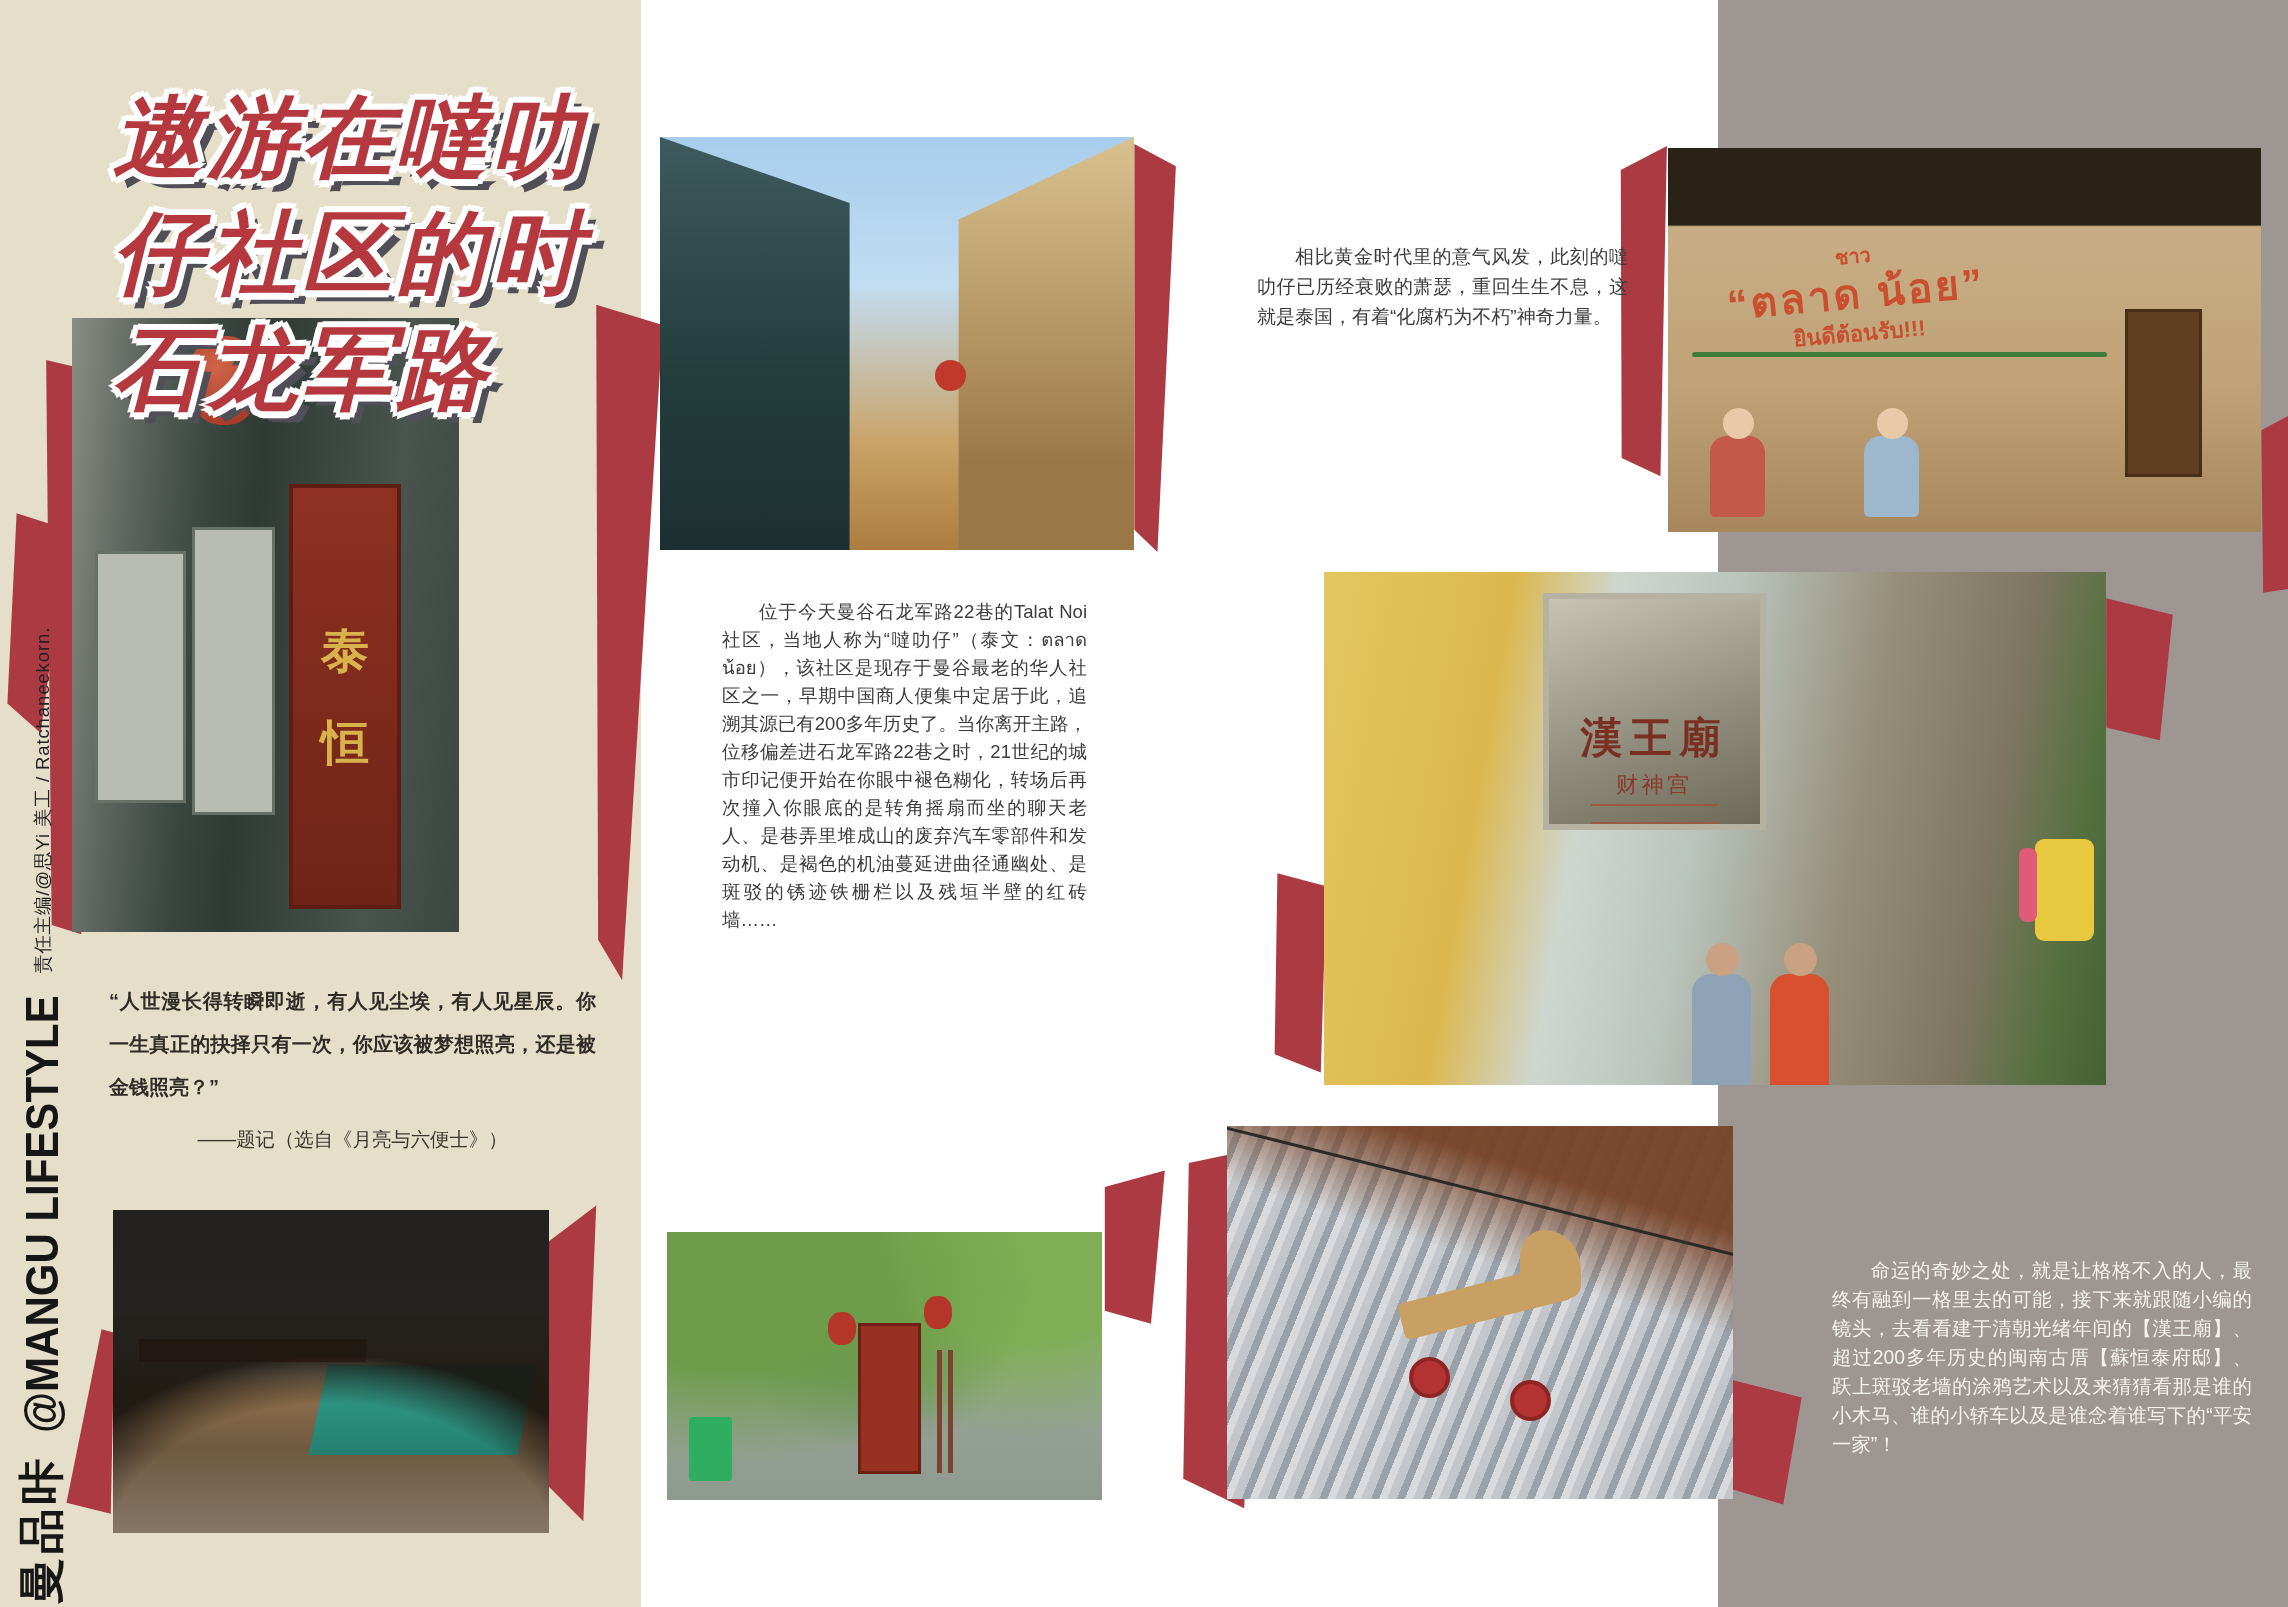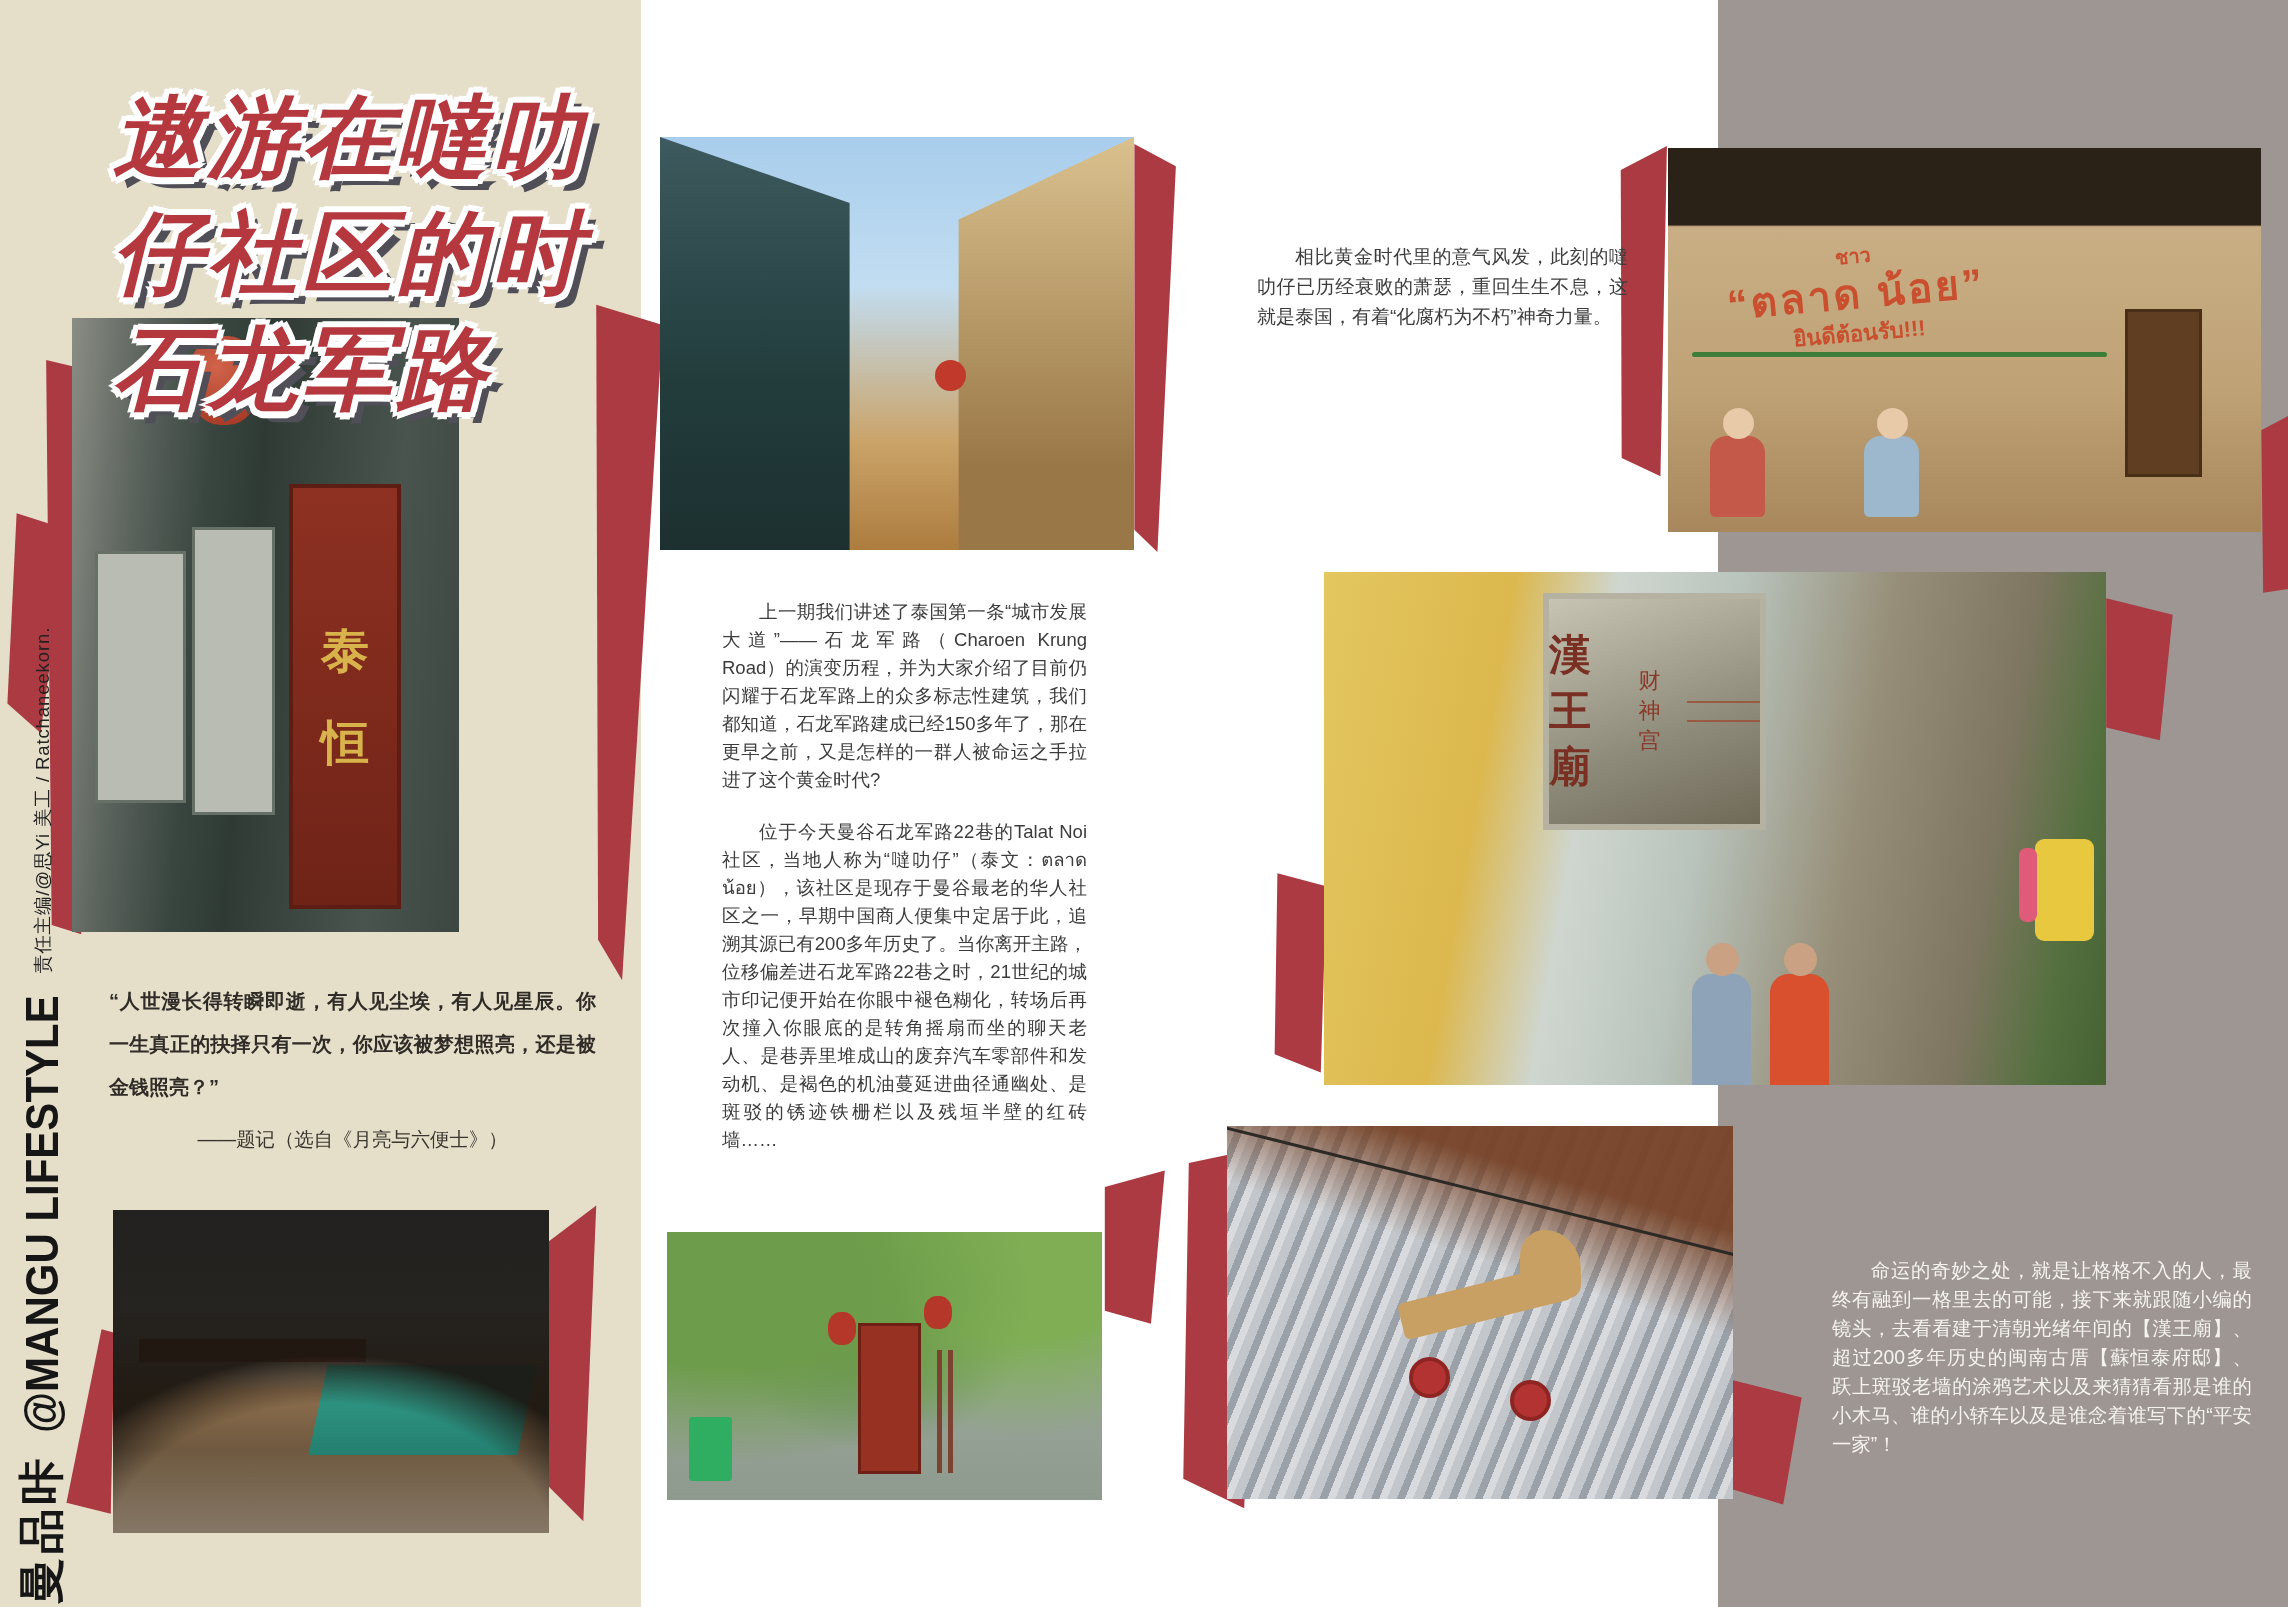--- a/index.html
+++ b/index.html
@@ -62,21 +62,21 @@
   .ph-mural .fig{position:absolute;width:55px;height:81px;border-radius:16.6px 16.6px 5.5px 5.5px;}
   .ph-mural .fig::before{content:"";position:absolute;left:13px;top:-28px;width:31px;height:31px;border-radius:50%;background:#e8c9a8;}
   .fig-red{left:7%;bottom:4%;background:#c4594a;}
   .fig-blue{left:33%;bottom:4%;background:#9db7cc;}
   .ph-mural .door-right{position:absolute;right:10%;top:42%;width:12%;height:42%;background:#5f3e22;border:3.7px solid #4a2f18;}
   .ph-mural .green-line{position:absolute;left:4%;top:53%;width:70%;height:5.5px;background:#3f7d3a;border-radius:2.8px;}
   .ph-hanwang{left:1324px;top:572px;width:782px;height:513px;
     background:linear-gradient(100deg,#e3c75f 0%,#dcb84e 22%,#cfd6cf 34%,#b9c4bd 48%,#968e78 66%,#7e7661 82%,#55703f 92%,#456233 100%);}
   .ph-hanwang .sign{position:absolute;left:28%;top:4%;width:27%;height:44%;
     background:linear-gradient(160deg,#c8c4b4,#8f8b7a 60%,#6f6a58);border:6.5px solid #b5b2a2;
-    display:flex;flex-direction:row;align-items:center;justify-content:flex-end;gap:4px;}
+    display:flex;flex-direction:column;align-items:center;justify-content:flex-end;gap:4px;}
   .ph-hanwang .sign .s-main{font-size:42px;font-weight:bold;color:#7a2f23;letter-spacing:7.4px;}
   .ph-hanwang .sign .s-sub{font-size:22px;color:#8a3a2a;letter-spacing:3.7px;}
   .ph-hanwang .sign .s-lines{width:60%;height:16.6px;border-top:2.8px solid #9a5a42;border-bottom:2.8px solid #9a5a42;}
   .ph-hanwang .person{position:absolute;width:59px;height:111px;border-radius:18.5px 18.5px 0 0;}
   .ph-hanwang .person::before{content:"";position:absolute;left:14px;top:-31px;width:33px;height:33px;border-radius:50%;background:#caa183;}
   .person-blue{left:47%;bottom:0;background:#8fa3b8;}
   .person-red{left:57%;bottom:0;background:#d8502e;}
   .ph-hanwang .flag{position:absolute;right:1.5%;top:52%;width:59px;height:102px;border-radius:9.2px;background:#e8c83f;}
   .ph-hanwang .flag::after{content:"";position:absolute;left:-16.6px;top:9.2px;width:18.5px;height:74px;border-radius:7.4px;background:#e05a7a;}
   .ph-entrance{left:667px;top:1232px;width:435px;height:268px;
@@ -200,21 +200,20 @@
     <div class="wheel" style="left:36%;top:62%;"></div>
     <div class="wheel" style="left:56%;top:68%;"></div>
   </div>
 
   <div class="quote-block">
     <div>“人世漫长得转瞬即逝，有人见尘埃，有人见星辰。你一生真正的抉择只有一次，你应该被梦想照亮，还是被金钱照亮？”</div>
     <div class="quote-attr">——题记（选自《月亮与六便士》）</div>
   </div>
 
   <div class="col-mid">
-    <p>上一期我们讲述了泰国第一条“城市发展大道”——石龙军路（Charoen Krung Road）的演变历程，并为大家介绍了目前仍闪耀于石龙军路上的众多标志性建筑，我们都知道，石龙军路建成已经150多年了，那在更早之前，又是怎样的一群人被命运之手拉进了这个黄金时代?</p>
     <p>位于今天曼谷石龙军路22巷的Talat Noi社区，当地人称为“噠叻仔”（泰文：ตลาดน้อย），该社区是现存于曼谷最老的华人社区之一，早期中国商人便集中定居于此，追溯其源已有200多年历史了。当你离开主路，位移偏差进石龙军路22巷之时，21世纪的城市印记便开始在你眼中褪色糊化，转场后再次撞入你眼底的是转角摇扇而坐的聊天老人、是巷弄里堆成山的废弃汽车零部件和发动机、是褐色的机油蔓延进曲径通幽处、是斑驳的锈迹铁栅栏以及残垣半壁的红砖墙……</p>
   </div>
 
   <div class="col-right">
     <p>相比黄金时代里的意气风发，此刻的噠叻仔已历经衰败的萧瑟，重回生生不息，这就是泰国，有着“化腐朽为不朽”神奇力量。</p>
   </div>
 
   <div class="col-gray">
     <p>命运的奇妙之处，就是让格格不入的人，最终有融到一格里去的可能，接下来就跟随小编的镜头，去看看建于清朝光绪年间的【漢王廟】、超过200多年历史的闽南古厝【蘇恒泰府邸】、跃上斑驳老墙的涂鸦艺术以及来猜猜看那是谁的小木马、谁的小轿车以及是谁念着谁写下的“平安一家”！</p>
   </div>

